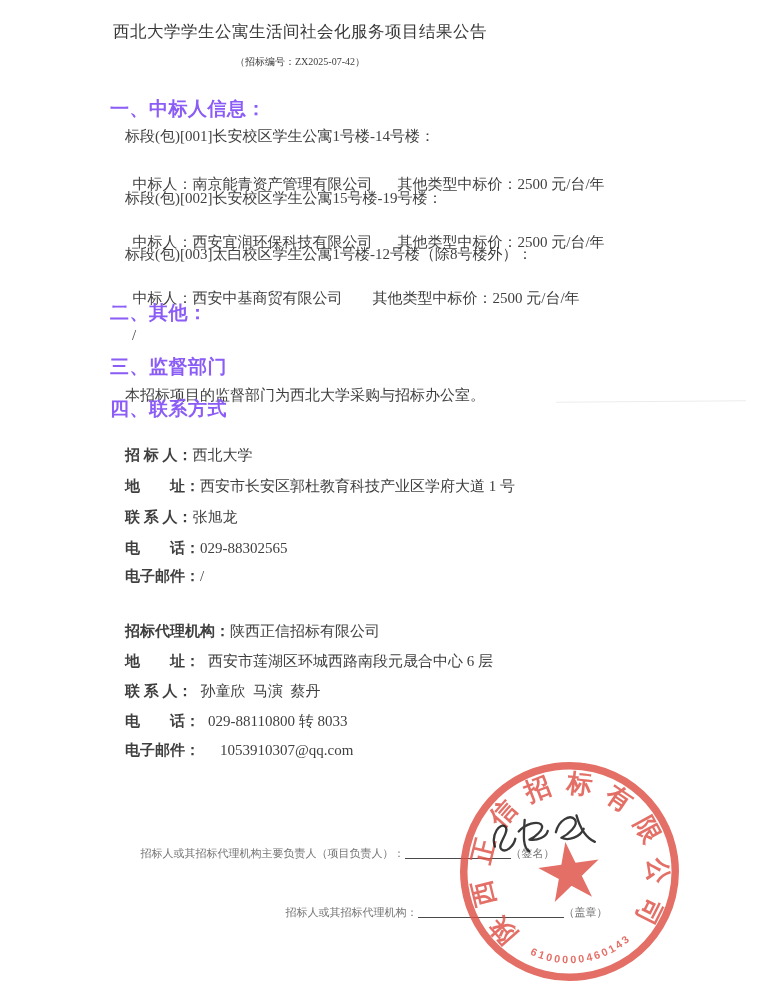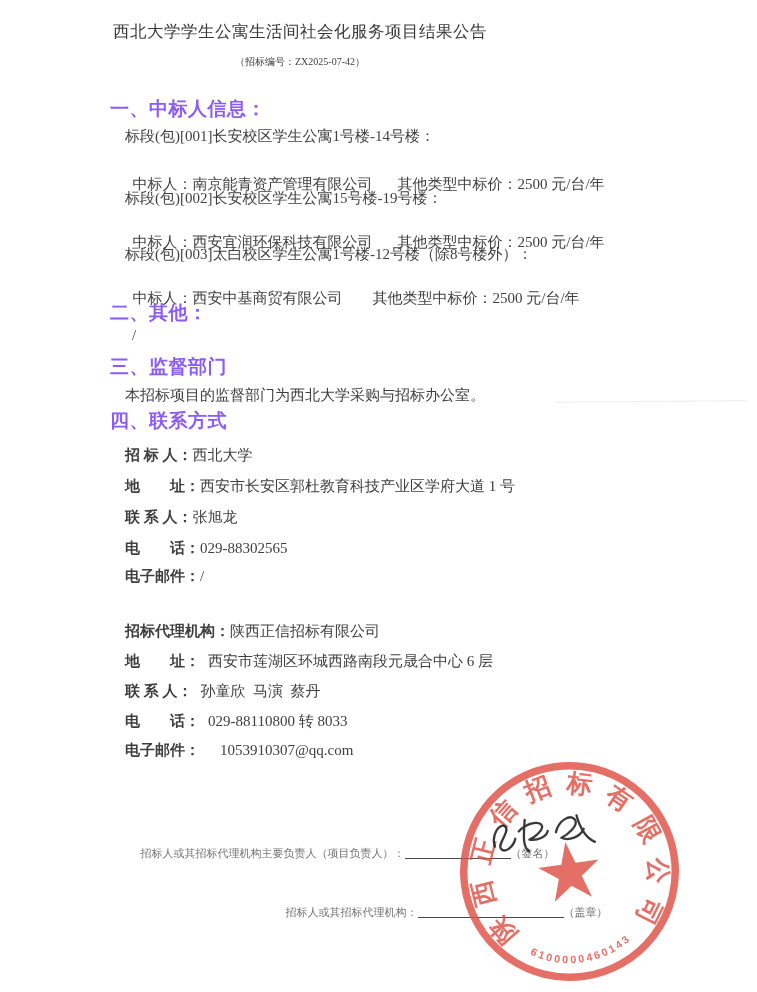--- a/index.html
+++ b/index.html
@@ -52,21 +52,21 @@
   <span class="winner-cell narrow">中标人：西安中基商贸有限公司</span><span>其他类型中标价：2500 元/台/年</span>
 </div>
 
 <div class="abs heading" style="top:300px">二、其他：</div>
 <div class="abs body-line" style="top:327px;left:132px">/</div>
 
 <div class="abs heading" style="top:354px">三、监督部门</div>
 <div class="abs body-line" style="top:386px">本招标项目的监督部门为西北大学采购与招标办公室。</div>
 <div class="scan-artifact"></div>
 
-<div class="abs heading" style="top:408px">四、联系方式</div>
+<div class="abs heading" style="top:396px">四、联系方式</div>
 
 <div class="abs body-line" style="top:446px"><span class="row-label">招 标 人：</span><span>西北大学</span></div>
 <div class="abs body-line" style="top:477px"><span class="row-label">地　　址：</span><span>西安市长安区郭杜教育科技产业区学府大道 1 号</span></div>
 <div class="abs body-line" style="top:508px"><span class="row-label">联 系 人：</span><span>张旭龙</span></div>
 <div class="abs body-line" style="top:539px"><span class="row-label">电　　话：</span><span>029-88302565</span></div>
 <div class="abs body-line" style="top:567px"><span class="row-label">电子邮件：</span><span>/</span></div>
 
 <div class="abs body-line" style="top:622px"><span class="row-label">招标代理机构：</span><span>陕西正信招标有限公司</span></div>
 <div class="abs body-line" style="top:652px"><span class="row-label">地　　址：</span><span style="margin-left:8px">西安市莲湖区环城西路南段元晟合中心 6 层</span></div>
 <div class="abs body-line" style="top:682px"><span class="row-label">联 系 人：</span><span style="margin-left:8px">孙童欣  马演  蔡丹</span></div>

